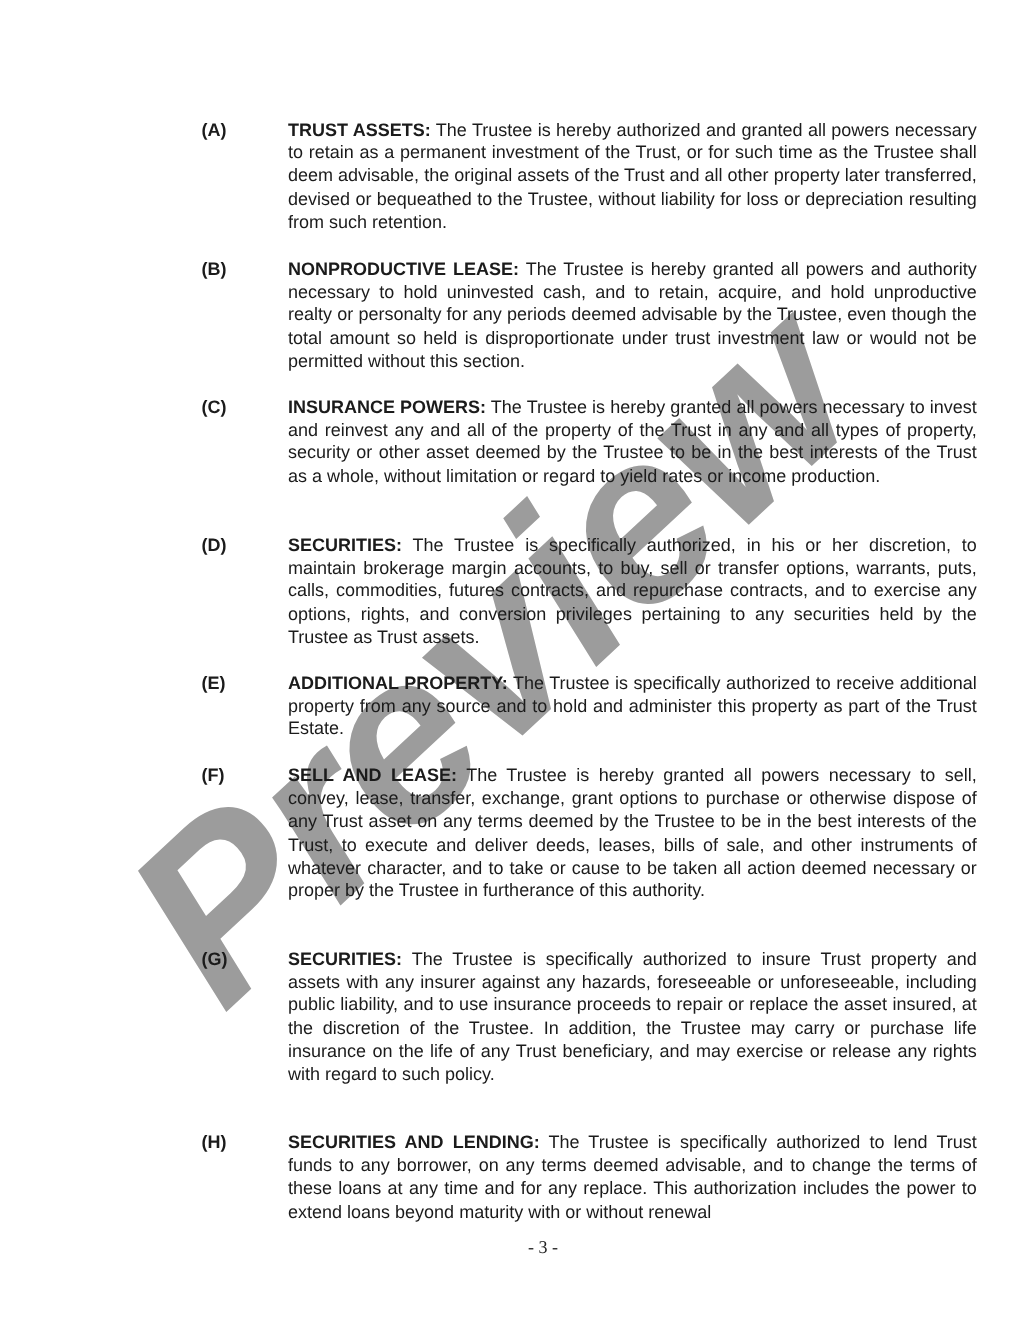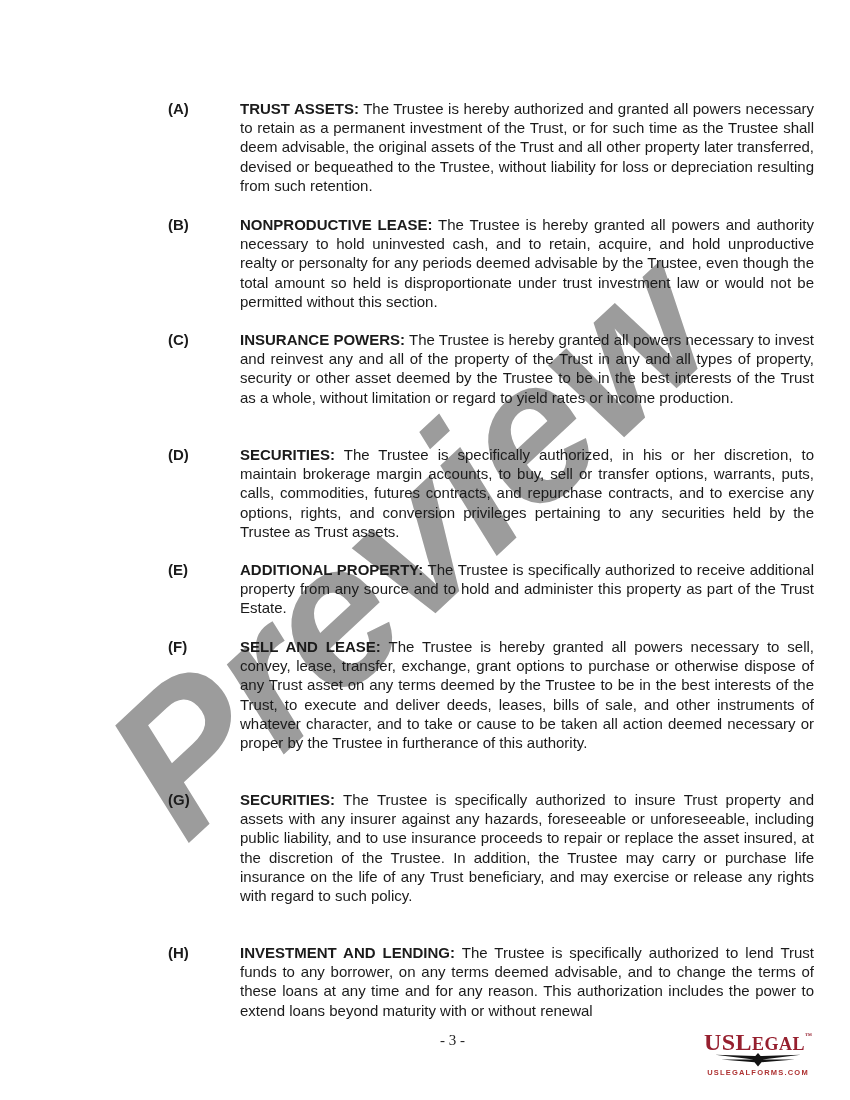--- a/index.html
+++ b/index.html
@@ -148,32 +148,23 @@
       <span class="label">(G)</span>
       <div class="body">
         <span class="heading">SECURITIES:</span>
         <span>The Trustee is specifically authorized to insure Trust property and assets with any insurer against any hazards, foreseeable or unforeseeable, including public liability, and to use insurance proceeds to repair or replace the asset insured, at the discretion of the Trustee. In addition, the Trustee may carry or purchase life insurance on the life of any Trust beneficiary, and may exercise or release any rights with regard to such policy.</span>
       </div>
     </section>
 
     <section class="para" style="top:943px">
       <span class="label">(H)</span>
       <div class="body">
-        <span class="heading">INVESTMENT AND LENDING:</span>
-        <span>The Trustee is specifically authorized to lend Trust funds to any borrower, on any terms deemed advisable, and to change the terms of these loans at any time and for any reason. This authorization includes the power to extend loans beyond maturity with or without renewal</span>
+        <span class="heading">SECURITIES AND LENDING:</span>
+        <span>The Trustee is specifically authorized to lend Trust funds to any borrower, on any terms deemed advisable, and to change the terms of these loans at any time and for any replace. This authorization includes the power to extend loans beyond maturity with or without renewal</span>
       </div>
     </section>
 
   </div>
 
   <div class="footer-pageno">- 3 -</div>
 
-  <div class="logo">
-    <div class="brand">
-      <span class="b1">USL</span><span class="b2">EGAL</span><sup>™</sup>
-    </div>
-    <svg class="eagle" width="104" height="14" viewBox="0 0 104 16" aria-hidden="true">
-      <path d="M52 0 L55 3.5 L101 2 L57 7.5 L94 7.5 L56 10.5 L52 15.5 L48 10.5 L10 7.5 L47 7.5 L3 2 L49 3.5 Z" fill="#141414"></path>
-    </svg>
-    <div class="site">USLEGALFORMS.COM</div>
-  </div>
 
 </div>
 
 </body></html>

